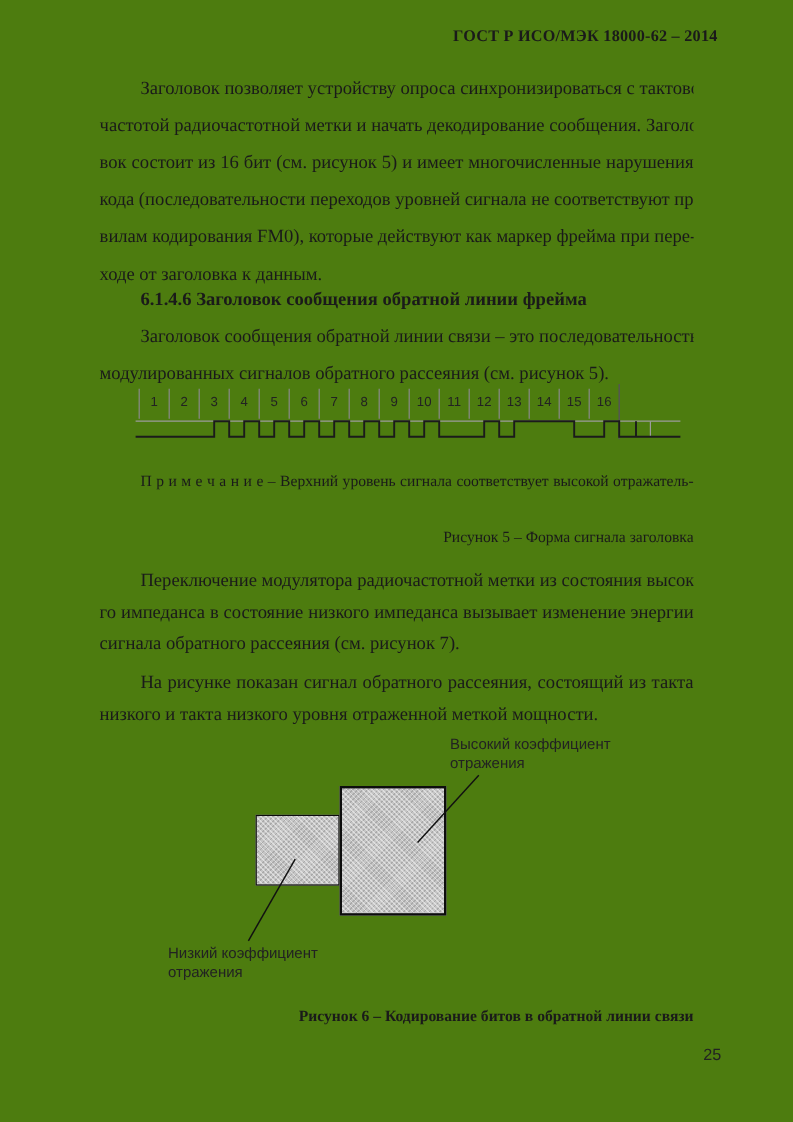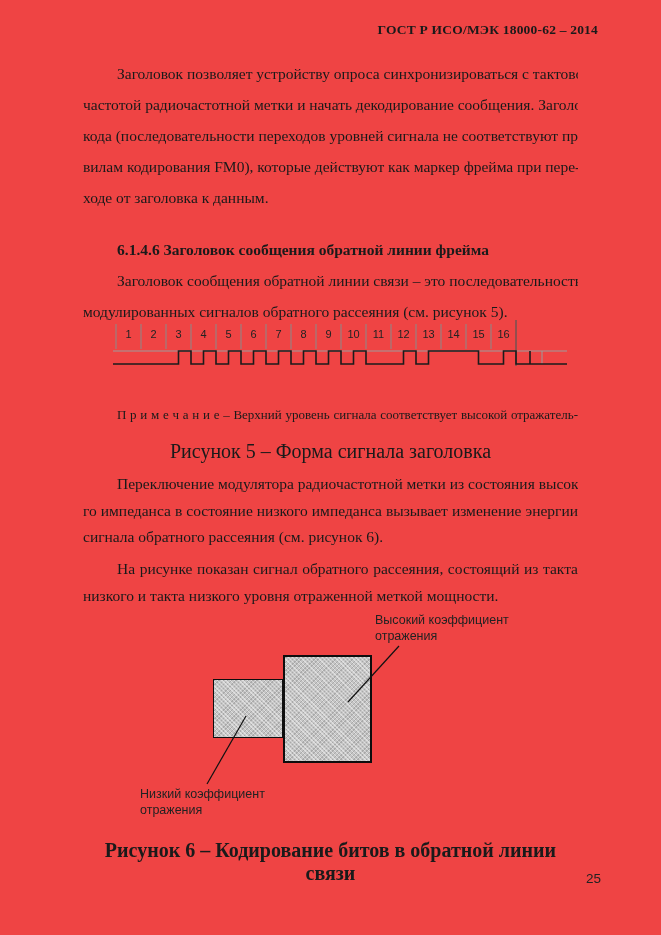--- a/index.html
+++ b/index.html
@@ -1,38 +1,38 @@
 <!DOCTYPE html>
 <html><head>
 <meta charset="utf-8">
 <style>
   html,body{margin:0;padding:0;background:#e8e8e8;}
-  .page{position:relative;width:661px;height:935px;background:#ef4444;
+  .page{position:relative;width:661px;height:935px;background:#4d7c0f;
         font-family:"Liberation Serif",serif;color:#1a1a1a;overflow:hidden;}
 
   .running-header{position:absolute;left:83px;top:22px;width:515px;
         text-align:right;font-weight:bold;font-size:13.5px;letter-spacing:.2px;}
 
   .para{position:absolute;left:83px;width:495px;font-size:15.5px;}
   .jl{height:31px;line-height:31px;text-align:justify;text-align-last:justify;
       overflow:hidden;white-space:nowrap;}
   .jl.first{text-indent:34px;}
   .jl.last{text-align:center;text-align-last:left;}
   .tight .jl{height:26.5px;line-height:26.5px;}
 
   .section-heading{position:absolute;left:83px;top:234px;width:495px;
       font-weight:bold;font-size:15.5px;line-height:31px;text-indent:34px;}
 
   .fig5-svg{position:absolute;left:100px;top:316px;width:480px;height:54px;}
 
   .note{position:absolute;left:83px;top:389px;width:495px;font-size:13px;}
-  .note .jl{height:24.5px;line-height:24.5px;margin-top:14px;}
+  .note .jl{height:24.5px;line-height:24.5px;}
   .note .jl.first{text-indent:34px;}
 
-  .caption{position:absolute;left:83px;width:495px;text-align:center;font-size:20px;}
+  .caption{position:absolute;left:83px;width:495px;text-align:right;font-size:13px;}
   .cap5{top:440px;}
   .cap6{top:839px;font-weight:bold;}
 
   .fig6-rect{position:absolute;border:2px solid #0d0d0d;background-color:#c5c5c5;
       background-image:
         repeating-linear-gradient(45deg, rgba(255,255,255,.45) 0 1px, rgba(255,255,255,0) 1px 3px),
         repeating-linear-gradient(-45deg, rgba(70,70,70,.22) 0 1px, rgba(70,70,70,0) 1px 3px);}
   .fig6-rect.small{left:213px;top:679px;width:68px;height:57px;border-width:1.5px;}
   .fig6-rect.large{left:283px;top:655px;width:85px;height:104px;}
 
@@ -49,20 +49,21 @@
 </head>
 <body>
 
 <div class="page">
 
   <div class="running-header">ГОСТ Р ИСО/МЭК 18000-62 – 2014</div>
 
   <div class="para" style="top:58px">
     <div class="jl first">Заголовок позволяет устройству опроса синхронизироваться с тактовой</div>
     <div class="jl">частотой радиочастотной метки и начать декодирование сообщения. Заголо-</div>
+    <div class="jl">вок состоит из 16 бит (см. рисунок 5) и имеет многочисленные нарушения</div>
     <div class="jl">кода (последовательности переходов уровней сигнала не соответствуют пра-</div>
     <div class="jl">вилам кодирования FM0), которые действуют как маркер фрейма при пере-</div>
     <div class="jl last">ходе от заголовка к данным.</div>
   </div>
 
   <div class="section-heading">6.1.4.6 Заголовок сообщения обратной линии фрейма</div>
 
   <div class="para" style="top:265px">
     <div class="jl first">Заголовок сообщения обратной линии связи – это последовательность</div>
     <div class="jl last">модулированных сигналов обратного рассеяния (см. рисунок 5).</div>
@@ -109,21 +110,21 @@
 
   <div class="note">
     <div class="jl first">П р и м е ч а н и е  – Верхний уровень сигнала соответствует высокой отражатель-</div>
   </div>
 
   <div class="caption cap5">Рисунок 5 – Форма сигнала заголовка</div>
 
   <div class="para tight" style="top:471px">
     <div class="jl first">Переключение модулятора радиочастотной метки из состояния высоко-</div>
     <div class="jl">го импеданса в состояние низкого импеданса вызывает изменение энергии</div>
-    <div class="jl last">сигнала обратного рассеяния (см. рисунок 6).</div>
+    <div class="jl last">сигнала обратного рассеяния (см. рисунок 7).</div>
   </div>
 
   <div class="para tight" style="top:556px">
     <div class="jl first">На рисунке показан сигнал обратного рассеяния, состоящий из такта</div>
     <div class="jl last">низкого и такта низкого уровня отраженной меткой мощности.</div>
   </div>
 
   <div class="fig6-label high">
     <div>Высокий коэффициент</div>
     <div>отражения</div>

